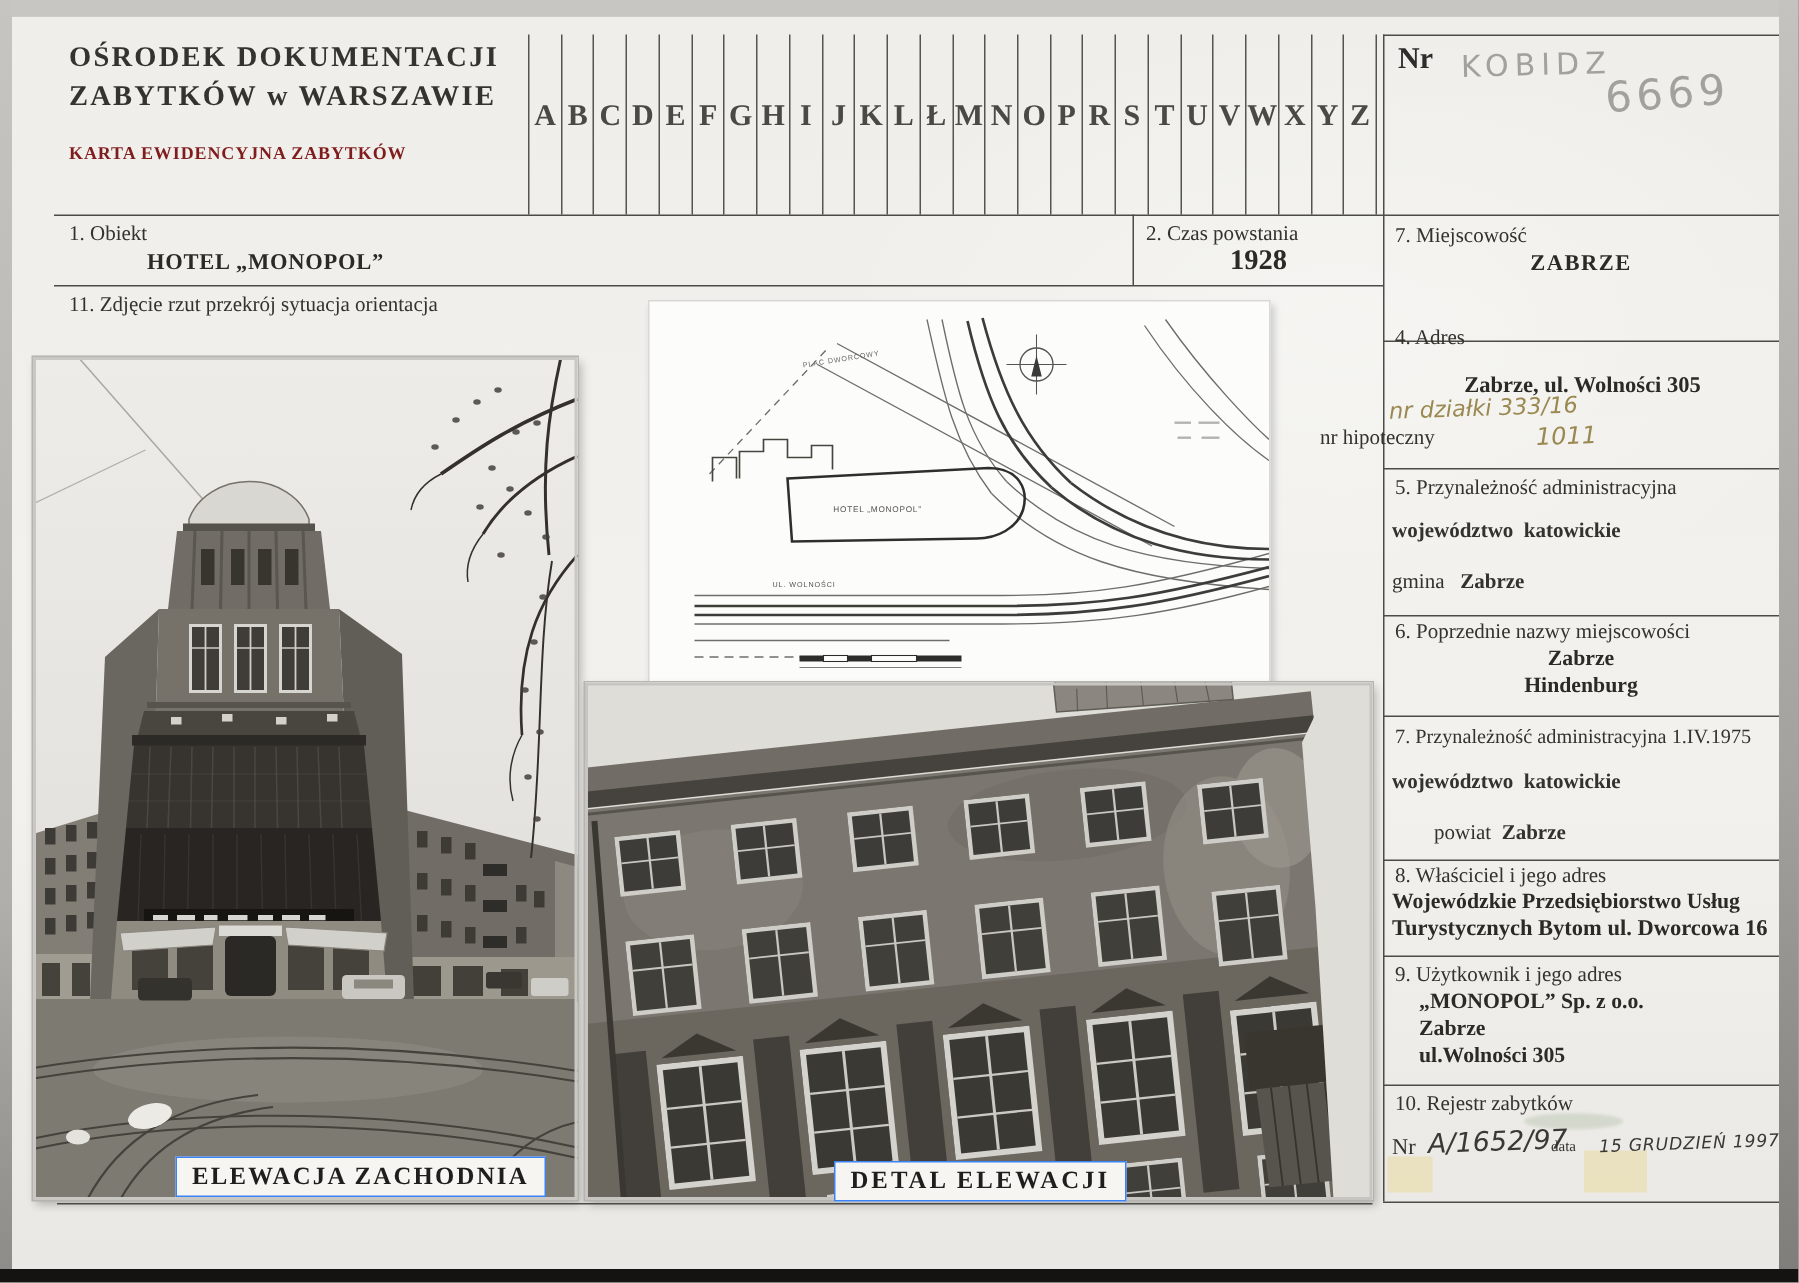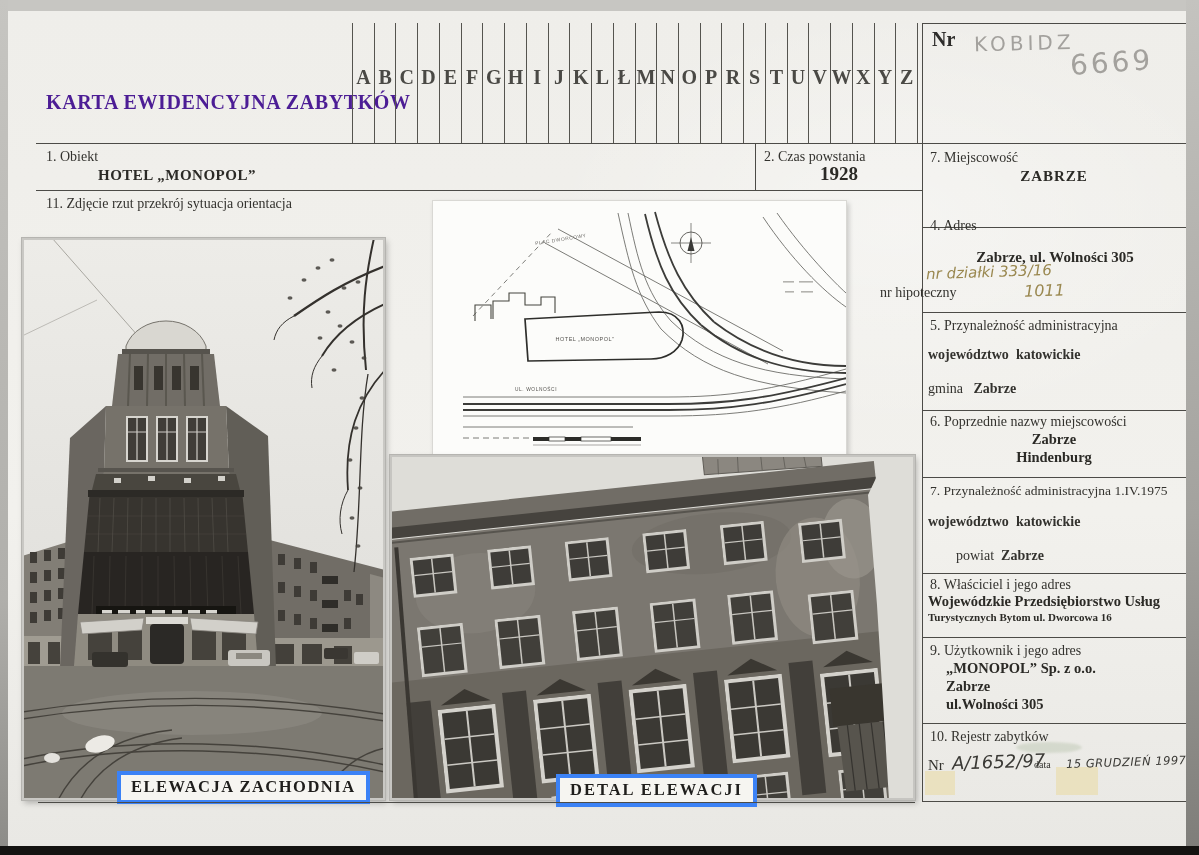--- a/index.html
+++ b/index.html
@@ -15,22 +15,22 @@
         background:linear-gradient(180deg,#c4c3bf,#a3a29e 60%,#7e7d79);}
   .topedge{position:absolute;left:0;top:0;width:1199px;height:11px;background:#c7c6c2;}
   .leftedge{position:absolute;left:0;top:0;width:8px;height:855px;
         background:linear-gradient(180deg,#c6c5c1,#b0afab 70%,#8c8b87);}
 
   .hline{position:absolute;height:0;border-top:1.5px solid #4c4b47;}
   .vline{position:absolute;width:0;border-left:1.5px solid #4c4b47;}
 
   .hdr-org{position:absolute;left:46px;top:26px;font-size:19px;line-height:26px;
         letter-spacing:1.5px;font-weight:600;color:#34332f;white-space:nowrap;}
-  .hdr-card{position:absolute;left:46px;top:92px;font-size:20px;line-height:20px;
-        letter-spacing:.6px;font-weight:700;color:#4c1d95;white-space:nowrap;}
+  .hdr-card{position:absolute;left:46px;top:92px;font-size:12px;line-height:20px;
+        letter-spacing:.6px;font-weight:700;color:#7f1d1d;white-space:nowrap;}
 
   .alpha{position:absolute;left:352px;top:23px;width:566px;height:120px;display:flex;}
   .alpha .cell{flex:1;border-left:1px solid #55544f;display:flex;align-items:center;
         justify-content:center;padding-bottom:12px;font-weight:600;font-size:20px;color:#4a4945;}
   .alpha .cell:last-child{border-right:1px solid #55544f;}
 
   .nr-label{position:absolute;left:932px;top:28px;font-size:20px;font-weight:700;}
   .pencil{font-family:"DejaVu Sans",sans-serif;color:#a3a19d;}
   .nr-office{position:absolute;left:974px;top:31px;font-size:20px;letter-spacing:4px;
         transform:rotate(-1.5deg);}
@@ -39,34 +39,38 @@
 
   .flabel{position:absolute;font-size:14px;color:#33322e;white-space:nowrap;}
   .fvalue{position:absolute;font-weight:700;font-size:15px;color:#2b2a26;white-space:nowrap;}
   .cent{text-align:center;}
   .hand-y{position:absolute;font-family:"DejaVu Sans",sans-serif;color:#9a8850;
         font-style:italic;white-space:nowrap;}
   .hand-k{position:absolute;font-family:"DejaVu Sans",sans-serif;color:#3a3935;
         font-style:italic;white-space:nowrap;}
 
   .photo{position:absolute;background:#f4f3ef;box-shadow:0 0 0 1px #b5b4b0, 2px 3px 6px rgba(0,0,0,.25);}
-  .caption{position:absolute;background:#f6f5f1;border:4px solid #3b82f6;color:#1f1e1c;
+  .caption{position:absolute;background:#f6f5f1;border:1px solid #3b82f6;color:#1f1e1c;
         font-size:16.5px;font-weight:600;letter-spacing:1.5px;padding:2px 10px 3px;white-space:nowrap;}
   .plan{position:absolute;left:432px;top:200px;width:413px;height:255px;background:#fcfcfa;
         border:1px solid #d9d8d4;box-shadow:2px 3px 5px rgba(0,0,0,.18);}
   .smudge{position:absolute;left:1016px;top:742px;width:66px;height:11px;border-radius:50%;
         background:#b9c4ae;opacity:.45;filter:blur(1px);}
   .tape{position:absolute;background:#eadfb8;opacity:.85;}
 </style>
 </head>
 <body>
 
 <div class="scan">
   <div class="card"></div>
 
+  <div class="hdr-org">
+    <div>OŚRODEK  DOKUMENTACJI</div>
+    <div>ZABYTKÓW  w  WARSZAWIE</div>
+  </div>
   <div class="hdr-card">
     <div>KARTA EWIDENCYJNA ZABYTKÓW</div>
   </div>
 
   <div class="alpha" id="alpha-strip">
       <div class="cell">A</div>
       <div class="cell">B</div>
       <div class="cell">C</div>
       <div class="cell">D</div>
       <div class="cell">E</div>
@@ -143,21 +147,21 @@
     <b>katowickie</b>
   </div>
   <div class="flabel" style="left:928px;top:548px;margin-left:28px;">
     <span>powiat</span>&nbsp;
     <b>Zabrze</b>
   </div>
 
   <div class="hline" style="left:922px;top:573px;width:264px;"></div>
   <div class="flabel" style="left:930px;top:577px;">8.  Właściciel i jego adres</div>
   <div class="fvalue" style="left:928px;top:593px;font-size:14.5px;">Wojewódzkie Przedsiębiorstwo Usług</div>
-  <div class="fvalue" style="left:928px;top:611px;font-size:11px;">Turystycznych Bytom ul. Dworcowa 16</div>
+  <div class="fvalue" style="left:928px;top:611px;font-size:15px;">Turystycznych Bytom ul. Dworcowa 16</div>
 
   <div class="hline" style="left:922px;top:637px;width:264px;"></div>
   <div class="flabel" style="left:930px;top:643px;">9.  Użytkownik  i jego adres</div>
   <div class="fvalue" style="left:946px;top:660px;font-size:14.5px;">„MONOPOL” Sp. z o.o.</div>
   <div class="fvalue" style="left:946px;top:678px;font-size:14.5px;">Zabrze</div>
   <div class="fvalue" style="left:946px;top:696px;font-size:14.5px;">ul.Wolności 305</div>
 
   <div class="hline" style="left:922px;top:723px;width:264px;"></div>
   <div class="flabel" style="left:930px;top:729px;">10.  Rejestr zabytków</div>
   <div class="smudge"></div>

